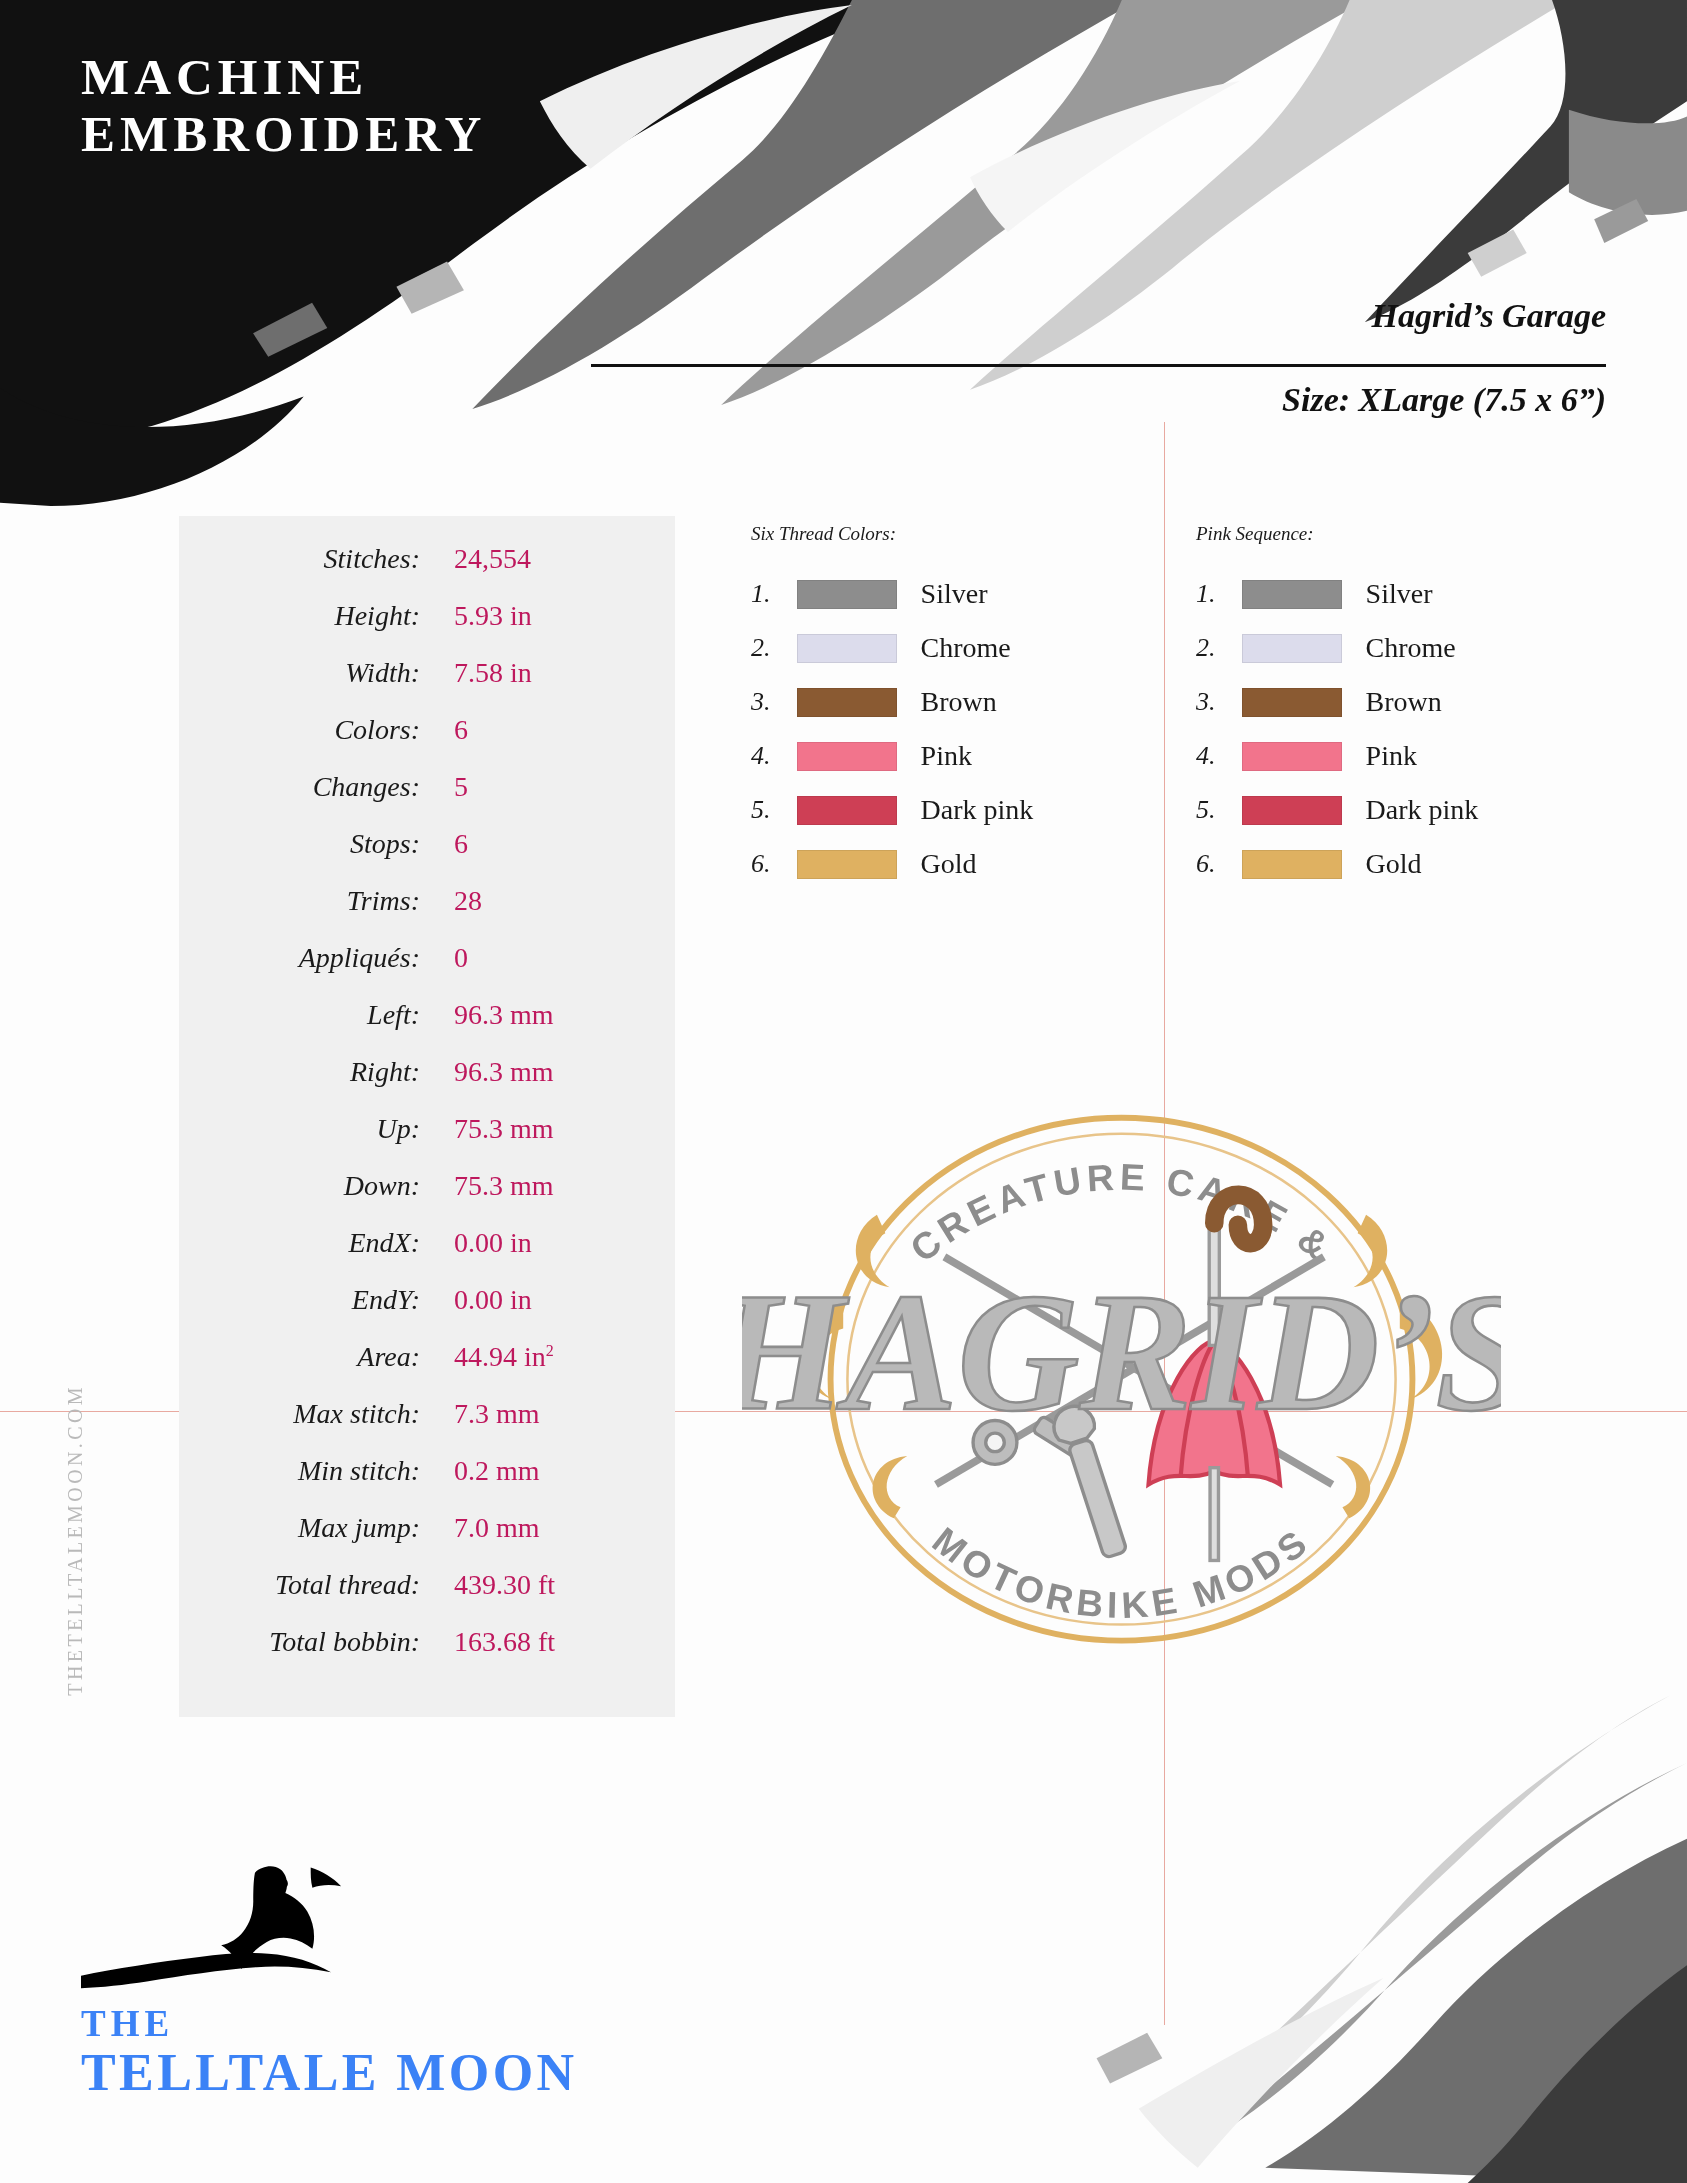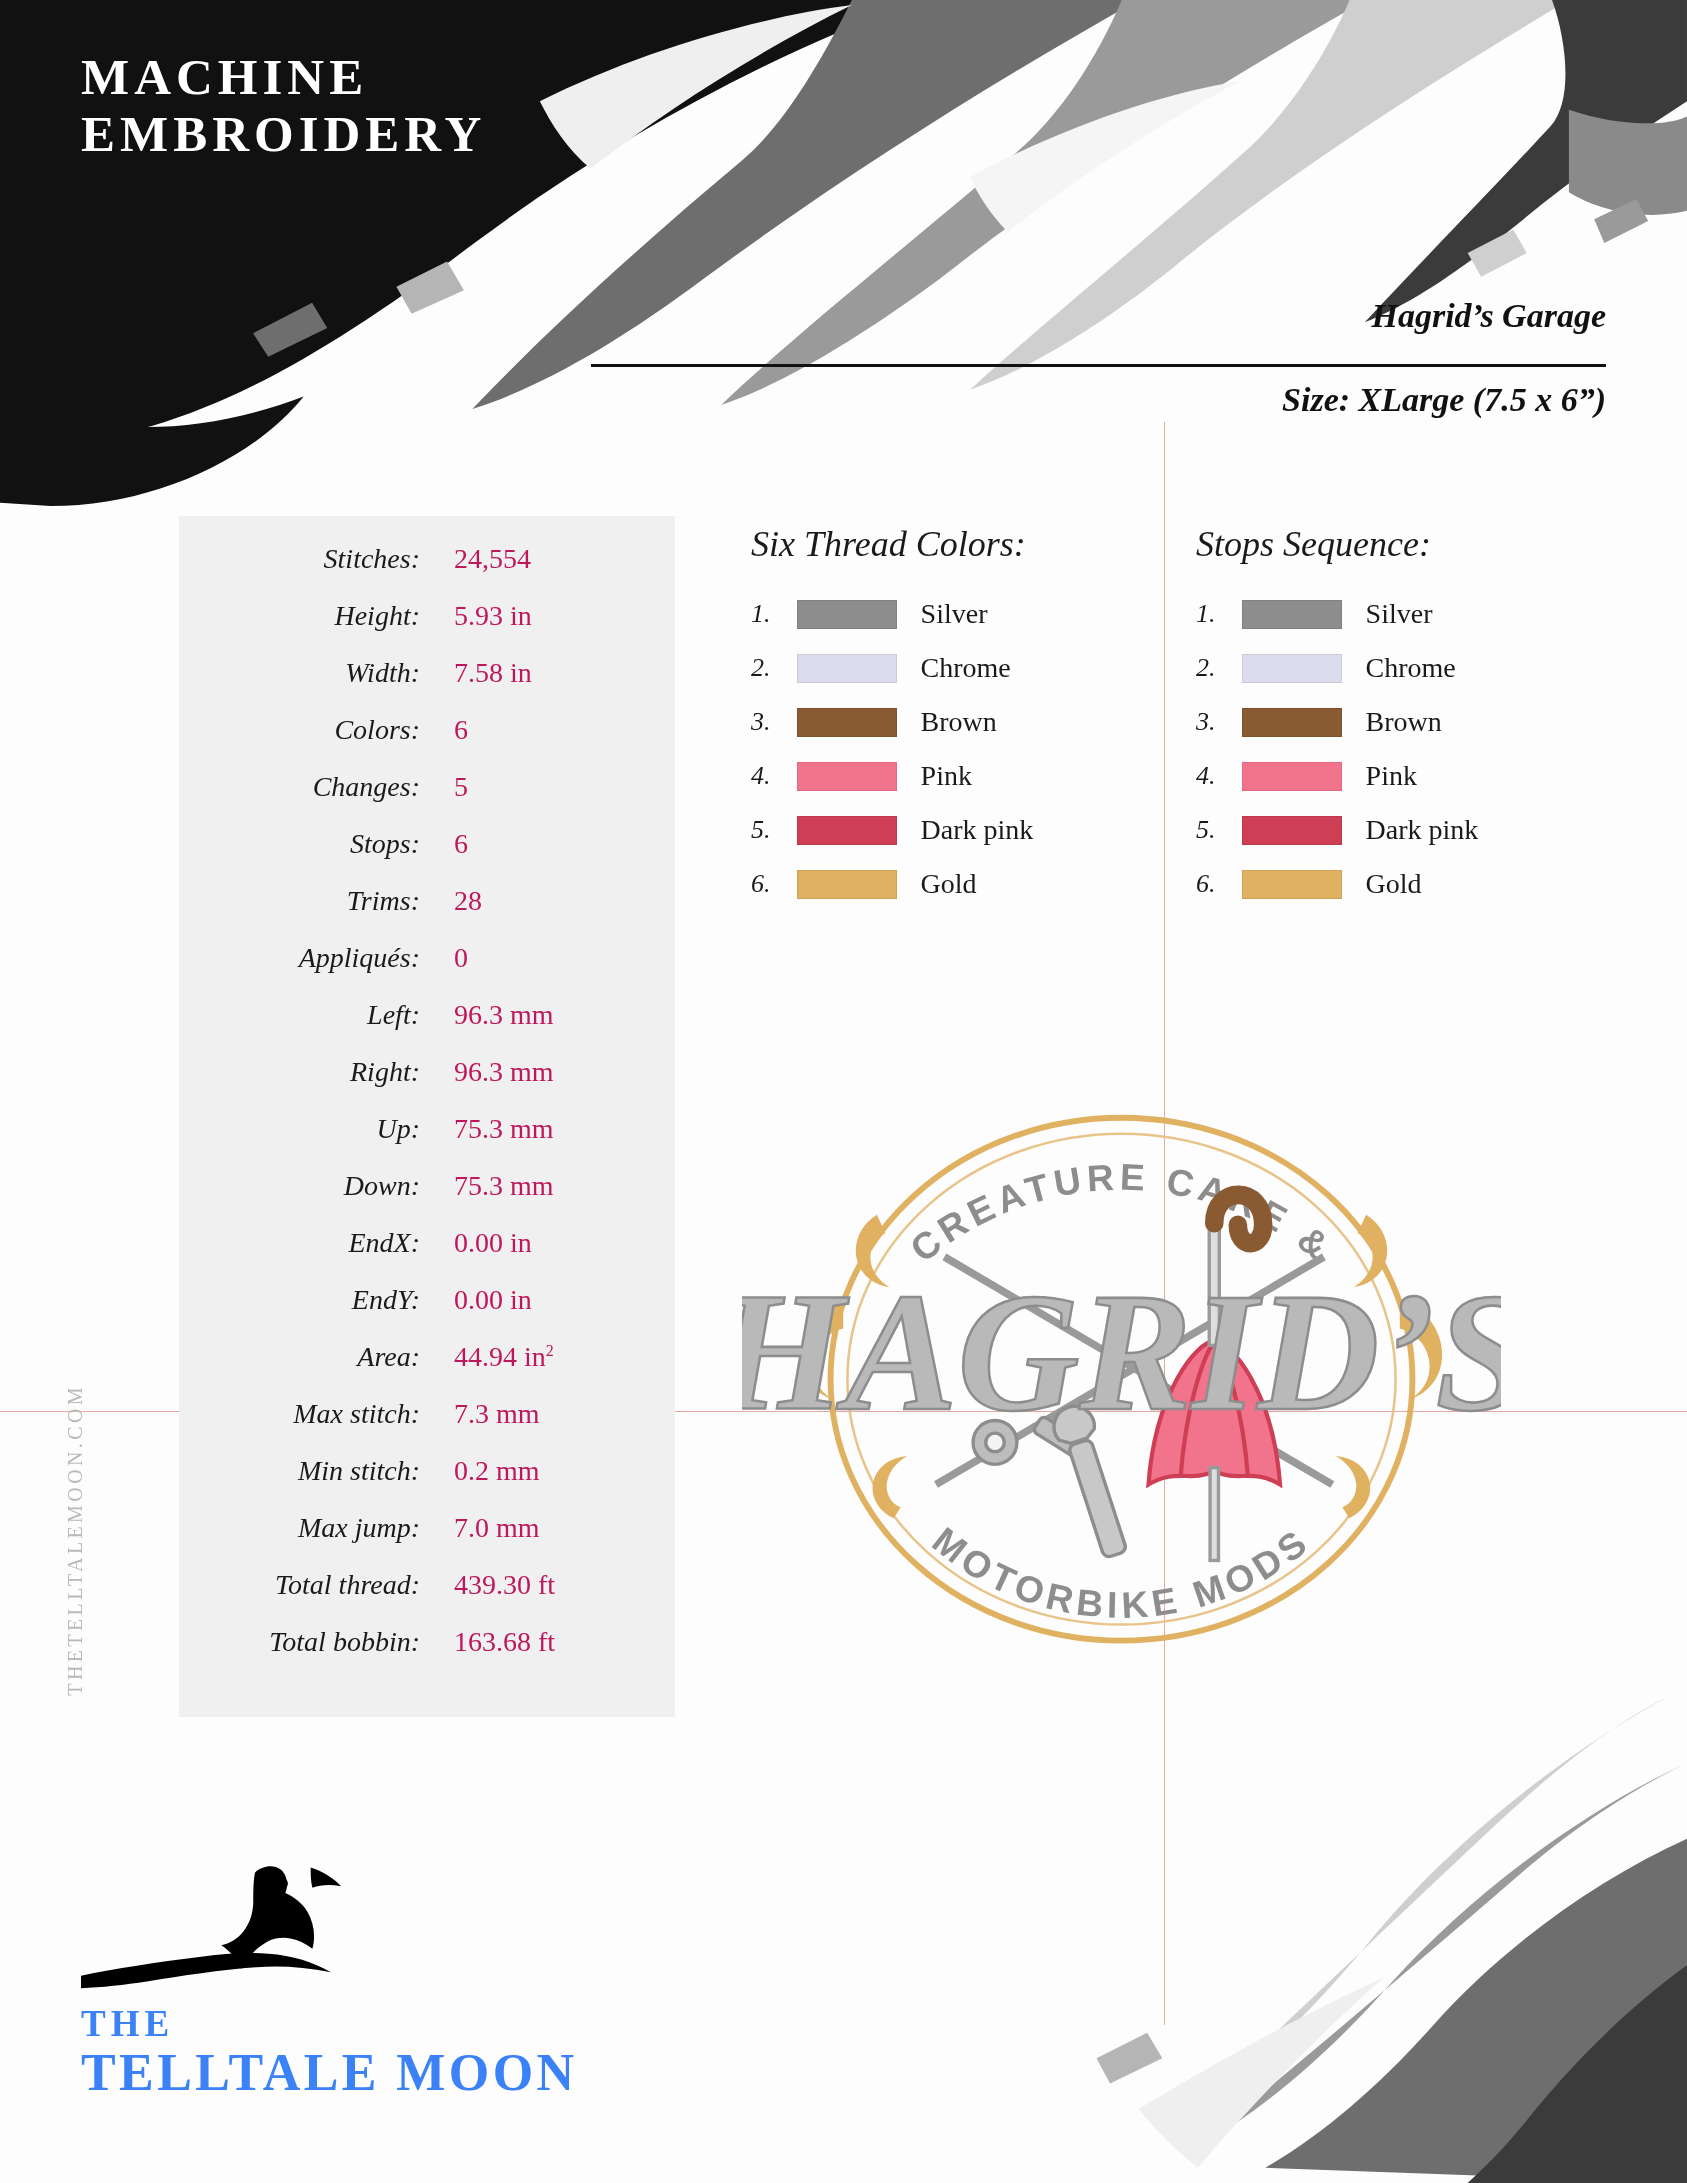--- a/index.html
+++ b/index.html
@@ -104,21 +104,21 @@
   
   .colors-block {
     position: absolute;
     top: 523px;
     z-index: 4;
   }
   .colors-block.left-col { left: 751px; }
   .colors-block.right-col { left: 1196px; }
   .colors-heading {
     font-style: italic;
-    font-size: 36px;
+    font-size: 19px;
     color: #1a1a1a;
     margin-bottom: 22px;
     white-space: nowrap;
   }
   .color-row {
     display: flex;
     align-items: center;
     height: 54px;
   }
   .color-idx {
@@ -352,21 +352,21 @@
       <div class="color-name">Dark pink</div>
     </div>
     <div class="color-row">
       <div class="color-idx">6.</div>
       <div class="swatch" style="background: rgb(223, 177, 97);"></div>
       <div class="color-name">Gold</div>
     </div>
   </div>
 
   <div class="colors-block right-col">
-    <div class="colors-heading">Stops Sequence:</div>
+    <div class="colors-heading">Pink Sequence:</div>
     <div class="color-row">
       <div class="color-idx">1.</div>
       <div class="swatch" style="background: rgb(141, 141, 141);"></div>
       <div class="color-name">Silver</div>
     </div>
     <div class="color-row">
       <div class="color-idx">2.</div>
       <div class="swatch" style="background: rgb(220, 220, 236);"></div>
       <div class="color-name">Chrome</div>
     </div>

